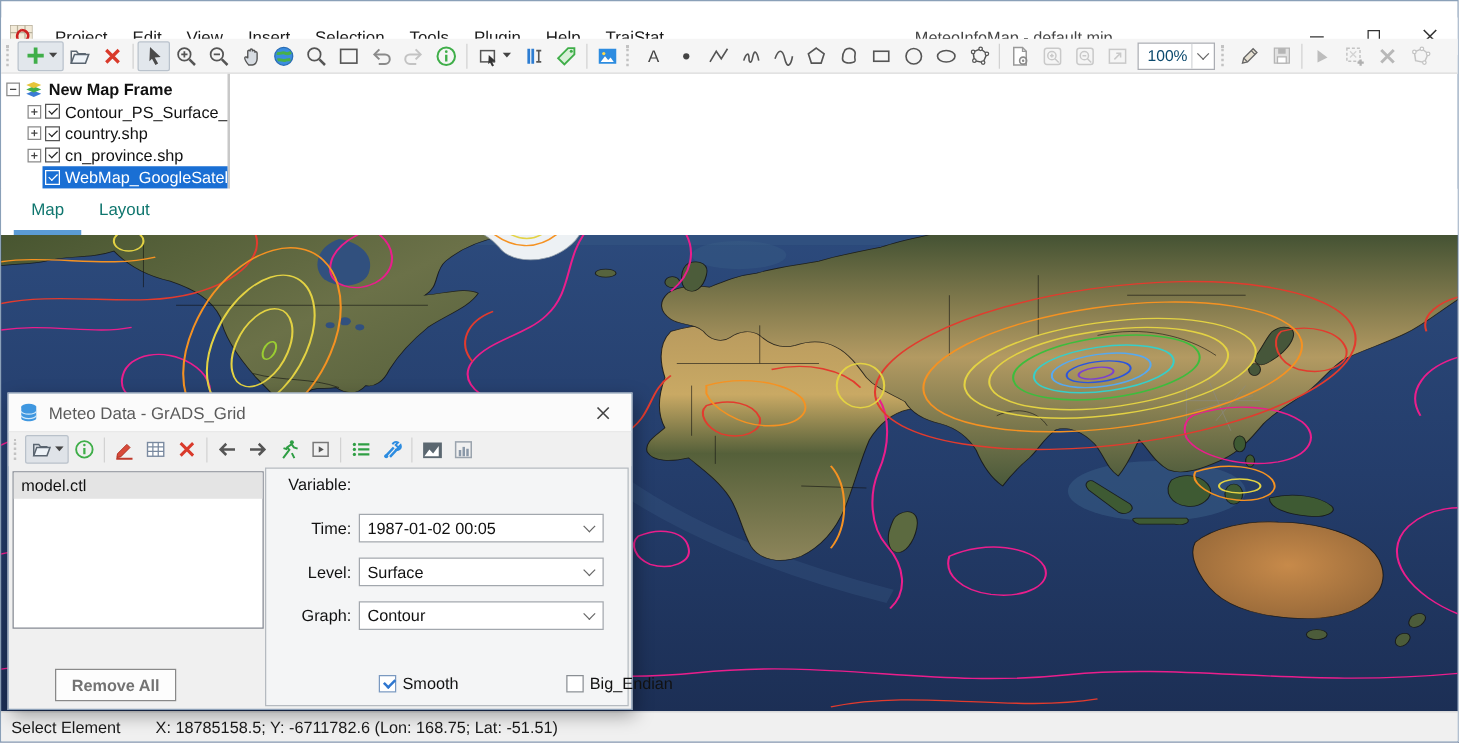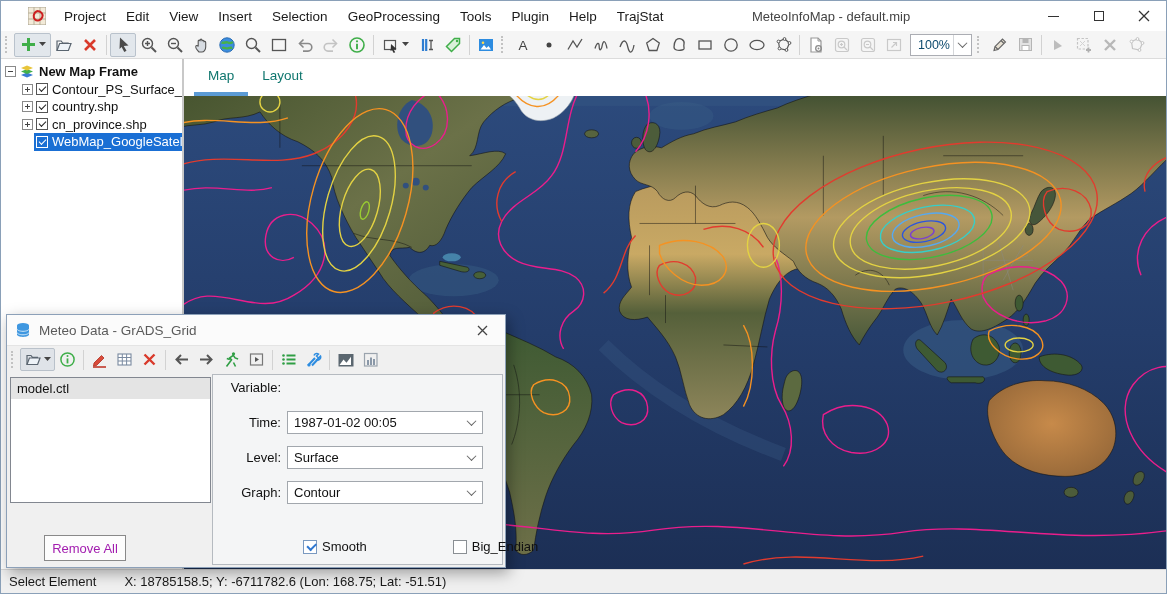--- a/index.html
+++ b/index.html
@@ -1,41 +1,41 @@
 <!DOCTYPE html>
 <html><head>
 <meta charset="utf-8">
 <style>
   * { box-sizing: border-box; margin: 0; padding: 0; }
   html,body { width:1167px; height:594px; overflow:hidden; }
   body { font-family:"Liberation Sans", sans-serif; background:#fff; position:relative; }
   #win { position:absolute; inset:0; border:1px solid #8aa0b8; background:#fff; }
 
   
-  .titlebar { position:absolute; top:0; left:0; right:0; height:30px; background:#fff; display:flex; align-items:center;margin-left:20px; }
+  .titlebar { position:absolute; top:13px; left:0; right:0; height:30px; background:#fff; display:flex; align-items:center; }
   .appicon { margin:0 8px 0 7px; display:flex; }
   .menu-item { padding:0 10px; font-size:13.5px; color:#1a1a1a; height:30px; display:flex; align-items:center; cursor:default; }
   .win-title { position:absolute; left:645px; width:330px; text-align:center; font-size:13px; color:#444; }
   .win-controls { position:absolute; right:0; top:0; height:30px; display:flex; }
   .wc { width:45px; height:30px; display:flex; align-items:center; justify-content:center; }
 
   
   .toolbar { position:absolute; top:30px; left:0; right:0; height:28px; background:#f5f5f5; border-bottom:1px solid #dcdcdc; display:flex; align-items:center; padding:0 2px; }
   .grip { width:6px; height:17px; border-left:2px dotted #c2c2c2; margin:0 3px 0 2px; }
   .tsep { width:1px; height:20px; background:#d2d2d2; margin:0 3px; }
   .tbtn { width:26px; height:24px; display:flex; align-items:center; justify-content:center; border:1px solid transparent; border-radius:2px; flex:none; }
   .tbtn.wide { width:37px; gap:2px; }
   .tbtn.pressed { background:#e2e7ec; border-color:#b9c2cc; }
   .zoom-combo { width:62px; height:22px; background:#fff; border:1px solid #abadb3; display:flex; align-items:center; font-size:12.5px; color:#0c4a6e; margin:0 3px; }
   .zoom-combo .zval { padding-left:7px; flex:1; }
   .zoom-combo .zdrop { width:18px; height:20px; display:flex; align-items:center; justify-content:center; border-left:1px solid #d5d7da; }
   .chev { width:7px; height:7px; border-right:1.5px solid #666; border-bottom:1.5px solid #666; transform:rotate(45deg) translate(-1px,-1px); }
 
   
-  .main { position:absolute; top:58px; left:0; right:0; bottom:24px; display:flex; }
+  .main { position:absolute; top:58px; left:0; right:0; bottom:24px; display:flex;flex-direction:column; }
   .left-panel { width:183px; background:#fff; border-right:2px solid #c8c8c8; padding-top:4px; overflow:hidden; flex:none; }
   .trow { display:flex; align-items:center; height:17.5px; font-size:13px; color:#111; white-space:nowrap; }
   .trow.root { padding-left:4px; font-weight:bold; }
   .trow.child { padding-left:21px; }
   .exp { width:11px; height:11px; border:1px solid #8a8a8a; background:#fff; position:relative; flex:none; margin-right:3px; }
   .exp::before { content:""; position:absolute; left:2px; right:2px; top:4px; height:1px; background:#444; }
   .exp.plus::after { content:""; position:absolute; top:2px; bottom:2px; left:4px; width:1px; background:#444; }
   .tcb { width:12px; height:12px; border:1px solid #555; background:#fff; position:relative; flex:none; margin-right:4px; }
   .tcb.checked::after { content:""; position:absolute; left:2px; top:2px; width:6px; height:3px; border-left:1.7px solid #222; border-bottom:1.7px solid #222; transform:rotate(-45deg); }
   .sel-row { margin-left:33px; background:#1a6fd4; color:#fff; display:flex; align-items:center; flex:1; height:17.5px; padding-left:2px; }
@@ -59,21 +59,21 @@
   .dlg-title { height:31px; background:#fbfbfb; border-bottom:1px solid #e4e4e4; display:flex; align-items:center; padding:0 8px; gap:8px; }
   .dlg-title .ttl { font-size:13.5px; color:#5a5a5a; }
   .dlg-close { margin-left:auto; width:30px; height:26px; display:flex; align-items:center; justify-content:center; }
   .dlg-toolbar { height:27px; display:flex; align-items:center; padding-left:2px; background:#f0f0f0; }
   .dbtn { width:25px; height:23px; display:flex; align-items:center; justify-content:center; border:1px solid transparent; border-radius:2px; flex:none; }
   .dbtn.wide { width:35px; gap:2px; }
   .dbtn.pressed { background:#dfe3e8; border-color:#b9c1ca; }
   .dlg-body { position:relative; height:194px; }
   .flist { position:absolute; left:3px; top:4px; width:201px; height:126px; background:#fff; border:1px solid #828790; font-size:13px; }
   .fitem { height:21px; line-height:21px; padding-left:6px; background:#e4e4e4; color:#111; }
-  .removeall { position:absolute; left:37px; top:162px; width:82px; height:26px; background:#fdfdfd; border:1px solid #898989; font-size:13px; color:#a21caf; display:flex; align-items:center; justify-content:center; }
+  .removeall { position:absolute; left:37px; top:162px; width:97px; height:26px; background:#fdfdfd; border:1px solid #898989; font-size:13px; color:#737373; display:flex; align-items:center; justify-content:center;font-weight:bold; }
   .groupbox { position:absolute; left:205px; top:1px; width:291px; height:191px; background:#f4f5f6; border:1px solid #b5bac0; padding-top:0; }
   .frow { display:flex; align-items:center; height:24px; margin-bottom:11px; }
   .flabel { width:68px; text-align:right; margin-right:6px; font-size:13px; color:#111; flex:none; }
   .combo { width:196px; height:23px; background:#fff; border:1px solid #a2a7ad; display:flex; align-items:center; font-size:13px; color:#111; }
   .combo .cval { padding-left:6px; flex:1; white-space:nowrap; }
   .combo .cdrop { width:21px; height:21px; display:flex; align-items:center; justify-content:center; }
   .checkrow { position:absolute; left:16px; right:0; bottom:10px; display:flex; align-items:center; }
   .cb { width:14px; height:14px; border:1px solid #8a8f94; background:#fff; position:relative; flex:none; margin-right:5px; }
   .cb.checked { border-color:#7a99c0; }
   .cb.checked::after { content:""; position:absolute; left:2.5px; top:2.5px; width:7px; height:3.5px; border-left:2px solid #2f77d0; border-bottom:2px solid #2f77d0; transform:rotate(-45deg); }
@@ -91,21 +91,20 @@
           <rect width="18" height="18" fill="#f2ead8" stroke="#a9a28e"></rect>
           <path d="M0 6h18M0 12h18M6 0v18M12 0v18" stroke="#b8b09a" stroke-width="1" fill="none"></path>
           <path d="M9 4c4 0 6.5 3 5.3 6.2S9 14.5 7 12.5 5 6 9 4" fill="none" stroke="#cc2020" stroke-width="2"></path>
         </svg>
     </span>
     <span class="menu-item">Project</span>
     <span class="menu-item">Edit</span>
     <span class="menu-item">View</span>
     <span class="menu-item">Insert</span>
     <span class="menu-item">Selection</span>
-    <span class="menu-item">GeoProcessing</span>
     <span class="menu-item">Tools</span>
     <span class="menu-item">Plugin</span>
     <span class="menu-item">Help</span>
     <span class="menu-item">TrajStat</span>
     <span class="win-title">MeteoInfoMap - default.mip</span>
     <div class="win-controls">
       <span class="wc">
           <span style="width:11px;border-top:1.2px solid #333;display:inline-block"></span>
         </span>
       <span class="wc">

